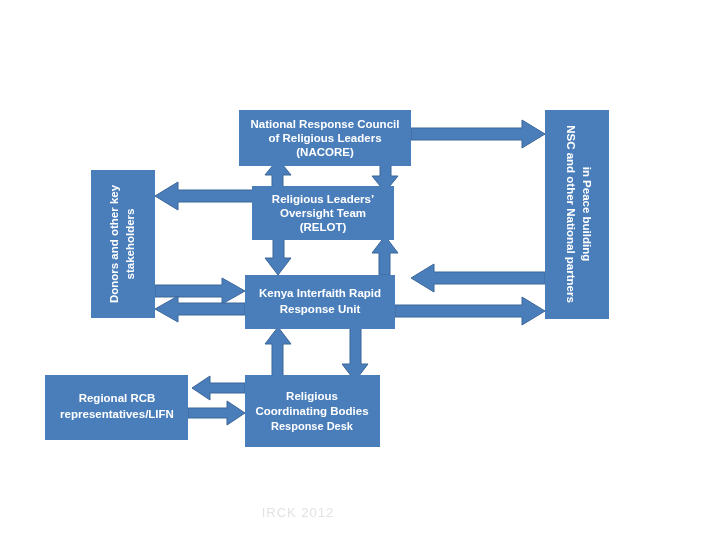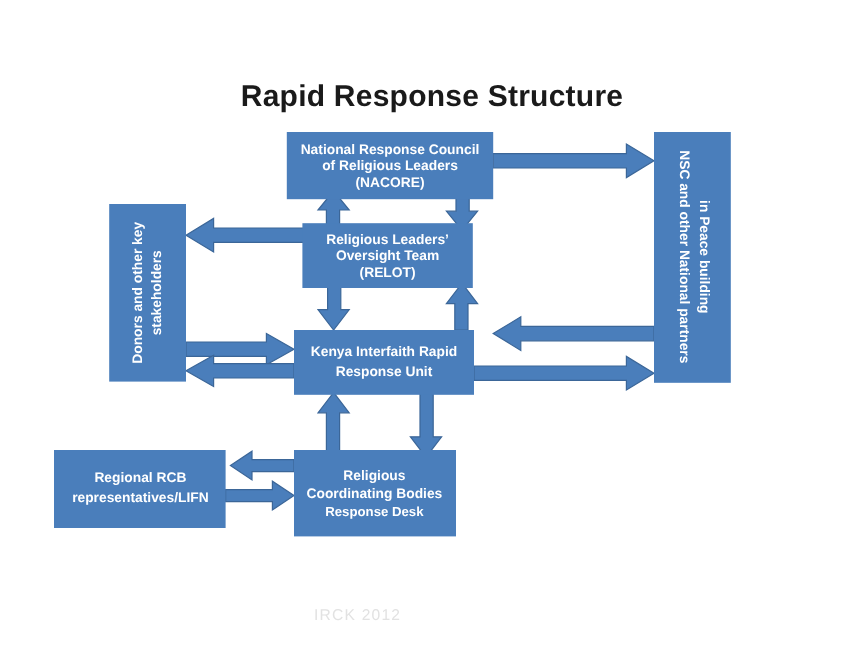--- a/index.html
+++ b/index.html
@@ -69,21 +69,20 @@
     color: #e2e2e2;
     font-family: "Liberation Sans", sans-serif;
     letter-spacing: 1px;
   }
 </style>
 </head>
 <body>
 
 <div id="slide">
 
-  <div class="title">Rapid Response Structure</div>
 
   <svg class="diagram" viewBox="0 0 720 540">
 
     <polygon class="arrowbody" points="411,128 522,128 522,120 545,134 522,148 522,140 411,140"></polygon>
 
     <polygon class="arrowbody" points="380,160 391,160 391,176 398,176 385,192 372,176 380,176"></polygon>
 
     <polygon class="arrowbody" points="278,159 291,175 283,175 283,192 272,192 272,175 265,175"></polygon>
 
     <polygon class="arrowbody" points="258,190 178,190 178,182 155,196 178,210 178,202 258,202"></polygon>

